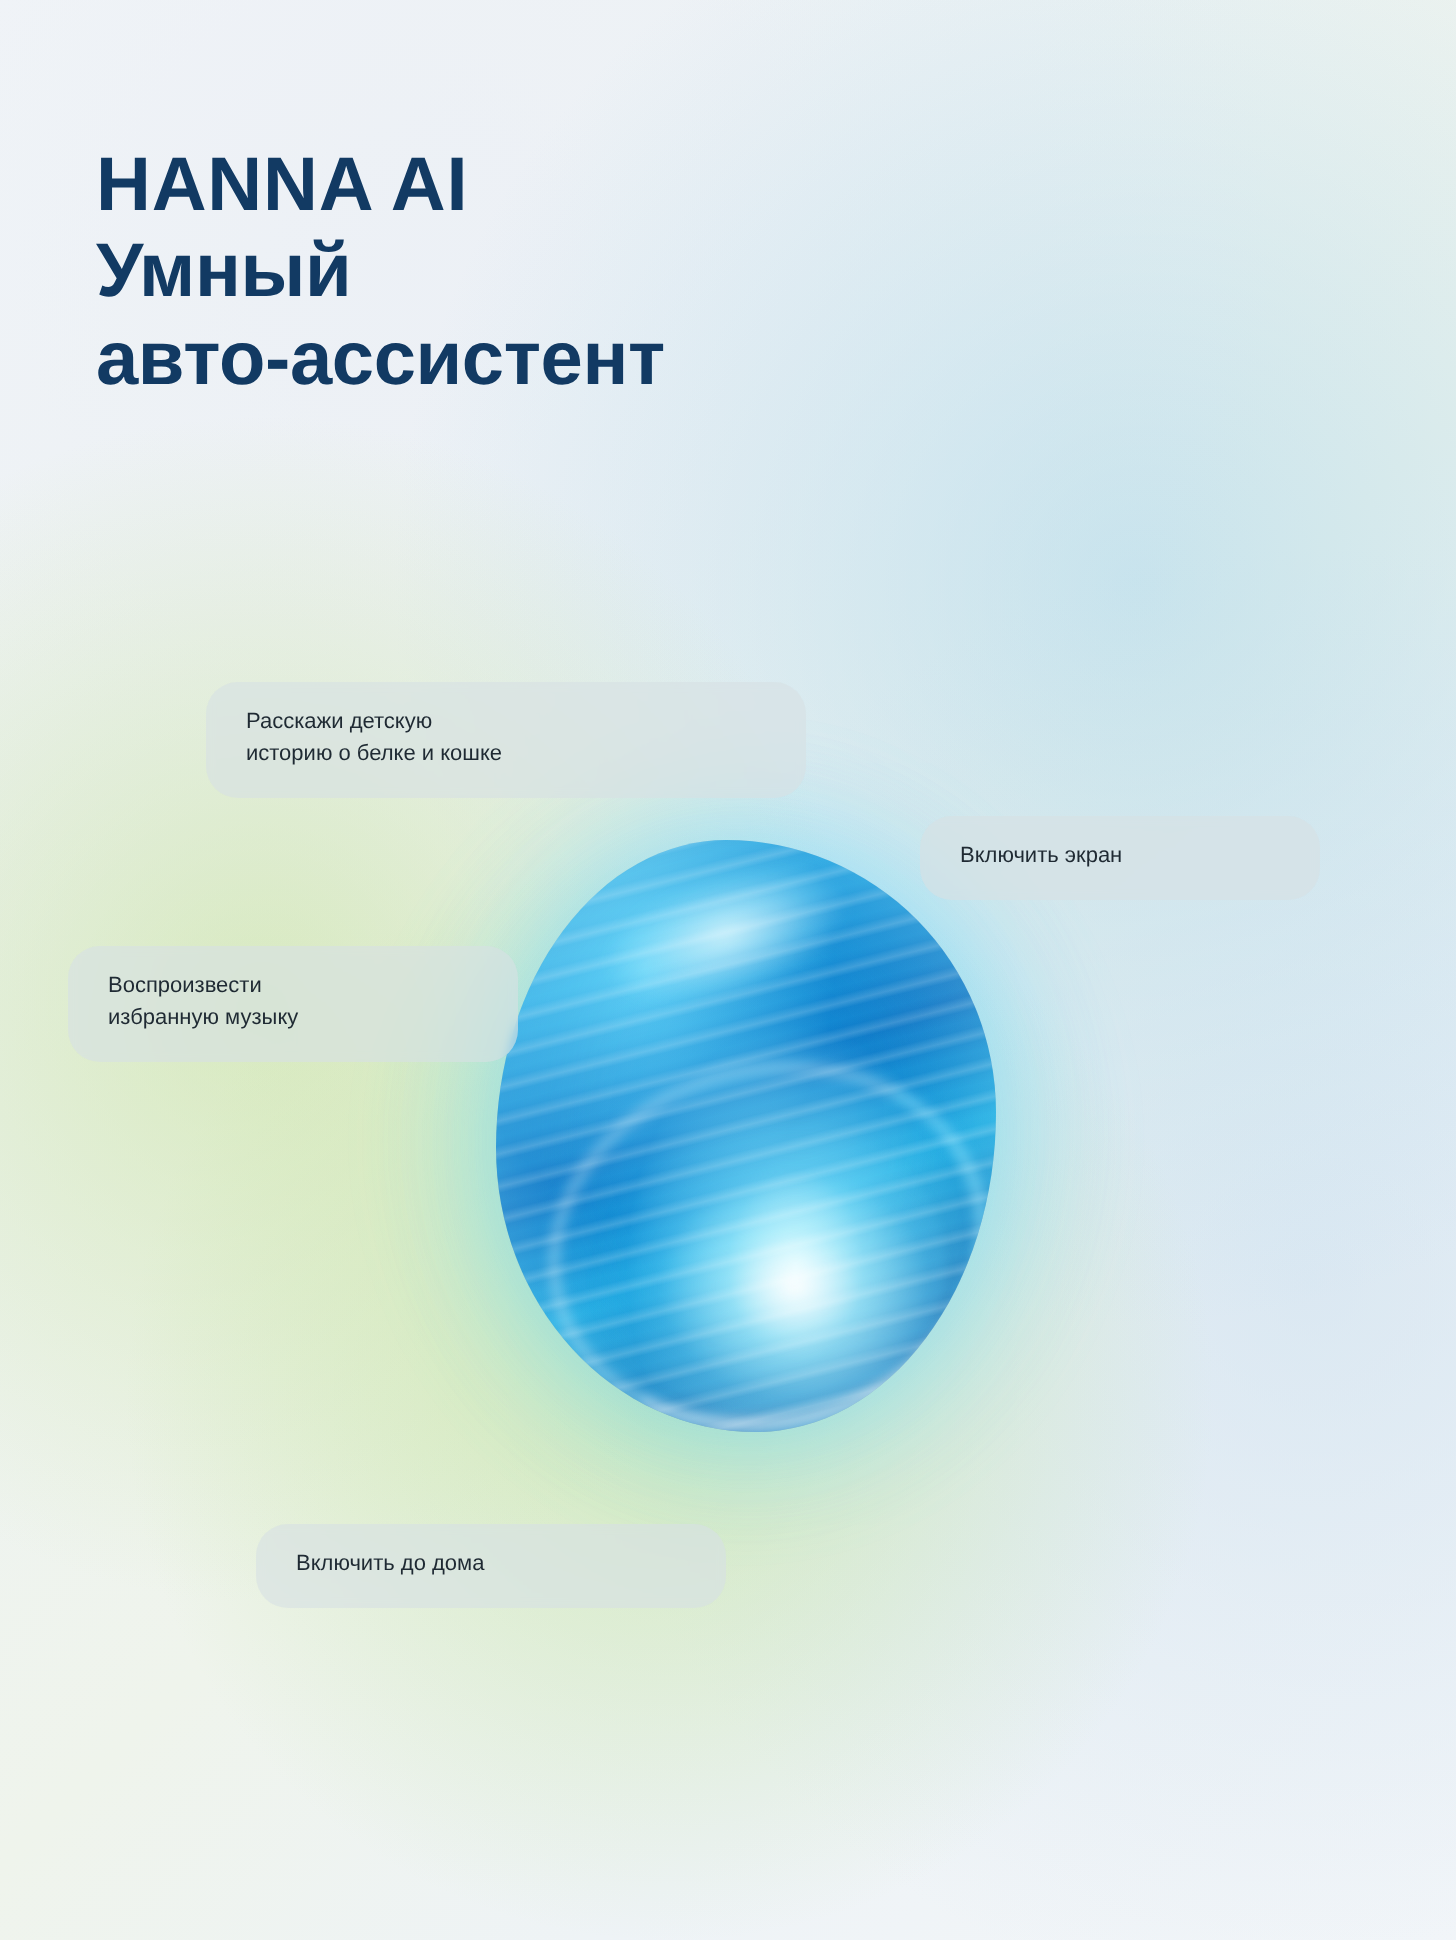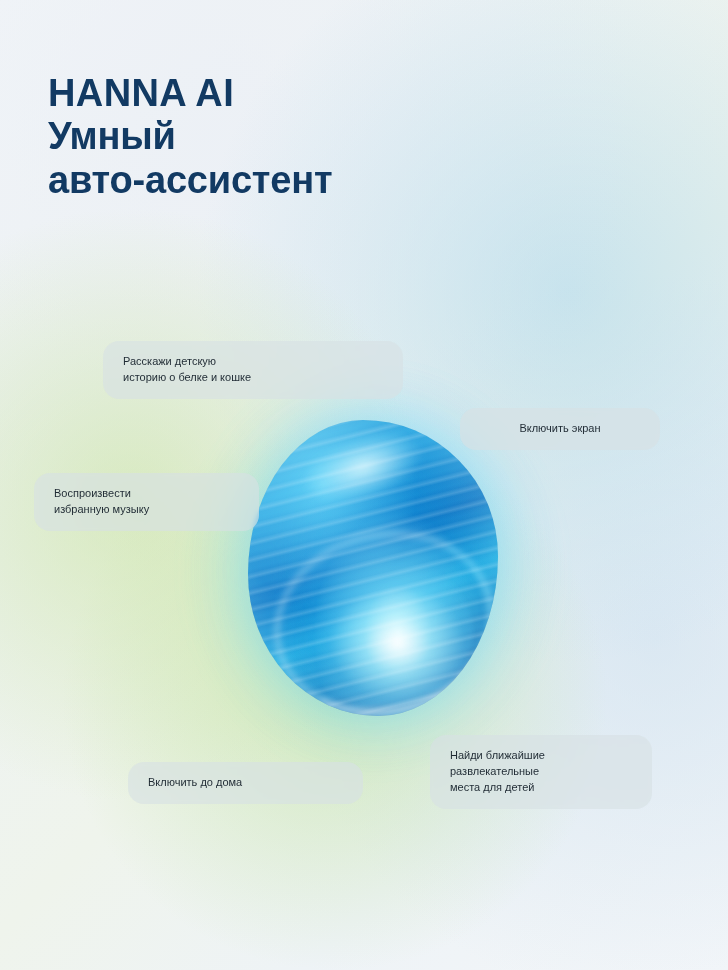--- a/index.html
+++ b/index.html
@@ -141,21 +141,21 @@
     border-radius: 16px;
     background: rgba(214, 224, 228, 0.62);
     color: #1f2a33;
     font-size: 11px;
     line-height: 1.45;
     white-space: pre-line;
     backdrop-filter: blur(2px);
   }
 
   .bubble-story   { left: 103px; top: 341px;  width: 300px; }
-  .bubble-screen  { left: 460px; top: 408px;  width: 200px; text-align: center; }
+  .bubble-screen  { left: 460px; top: 408px;  width: 200px; }
   .bubble-music   { left: 34px;  top: 473px;  width: 225px; }
   .bubble-remind  { left: 483px; top: 552px;  width: 210px; }
   .bubble-climate { left: 60px;  top: 642px;  width: 217px; }
   .bubble-route   { left: 128px; top: 762px;  width: 235px; }
   .bubble-places  { left: 430px; top: 735px;  width: 222px; }
 </style>
 </head>
 <body>
 
 <div id="poster">
@@ -174,17 +174,14 @@
       <div class="orb-swirl"></div>
     </div>
   </div>
 
   <div class="bubble bubble-story">Расскажи детскую
 историю о белке и кошке</div>
   <div class="bubble bubble-screen">Включить экран</div>
   <div class="bubble bubble-music">Воспроизвести
 избранную музыку</div>
   <div class="bubble bubble-route">Включить до дома</div>
-  <div class="bubble bubble-places">Найди ближайшие
-развлекательные
-места для детей</div>
 
 </div>
 
 </body></html>

